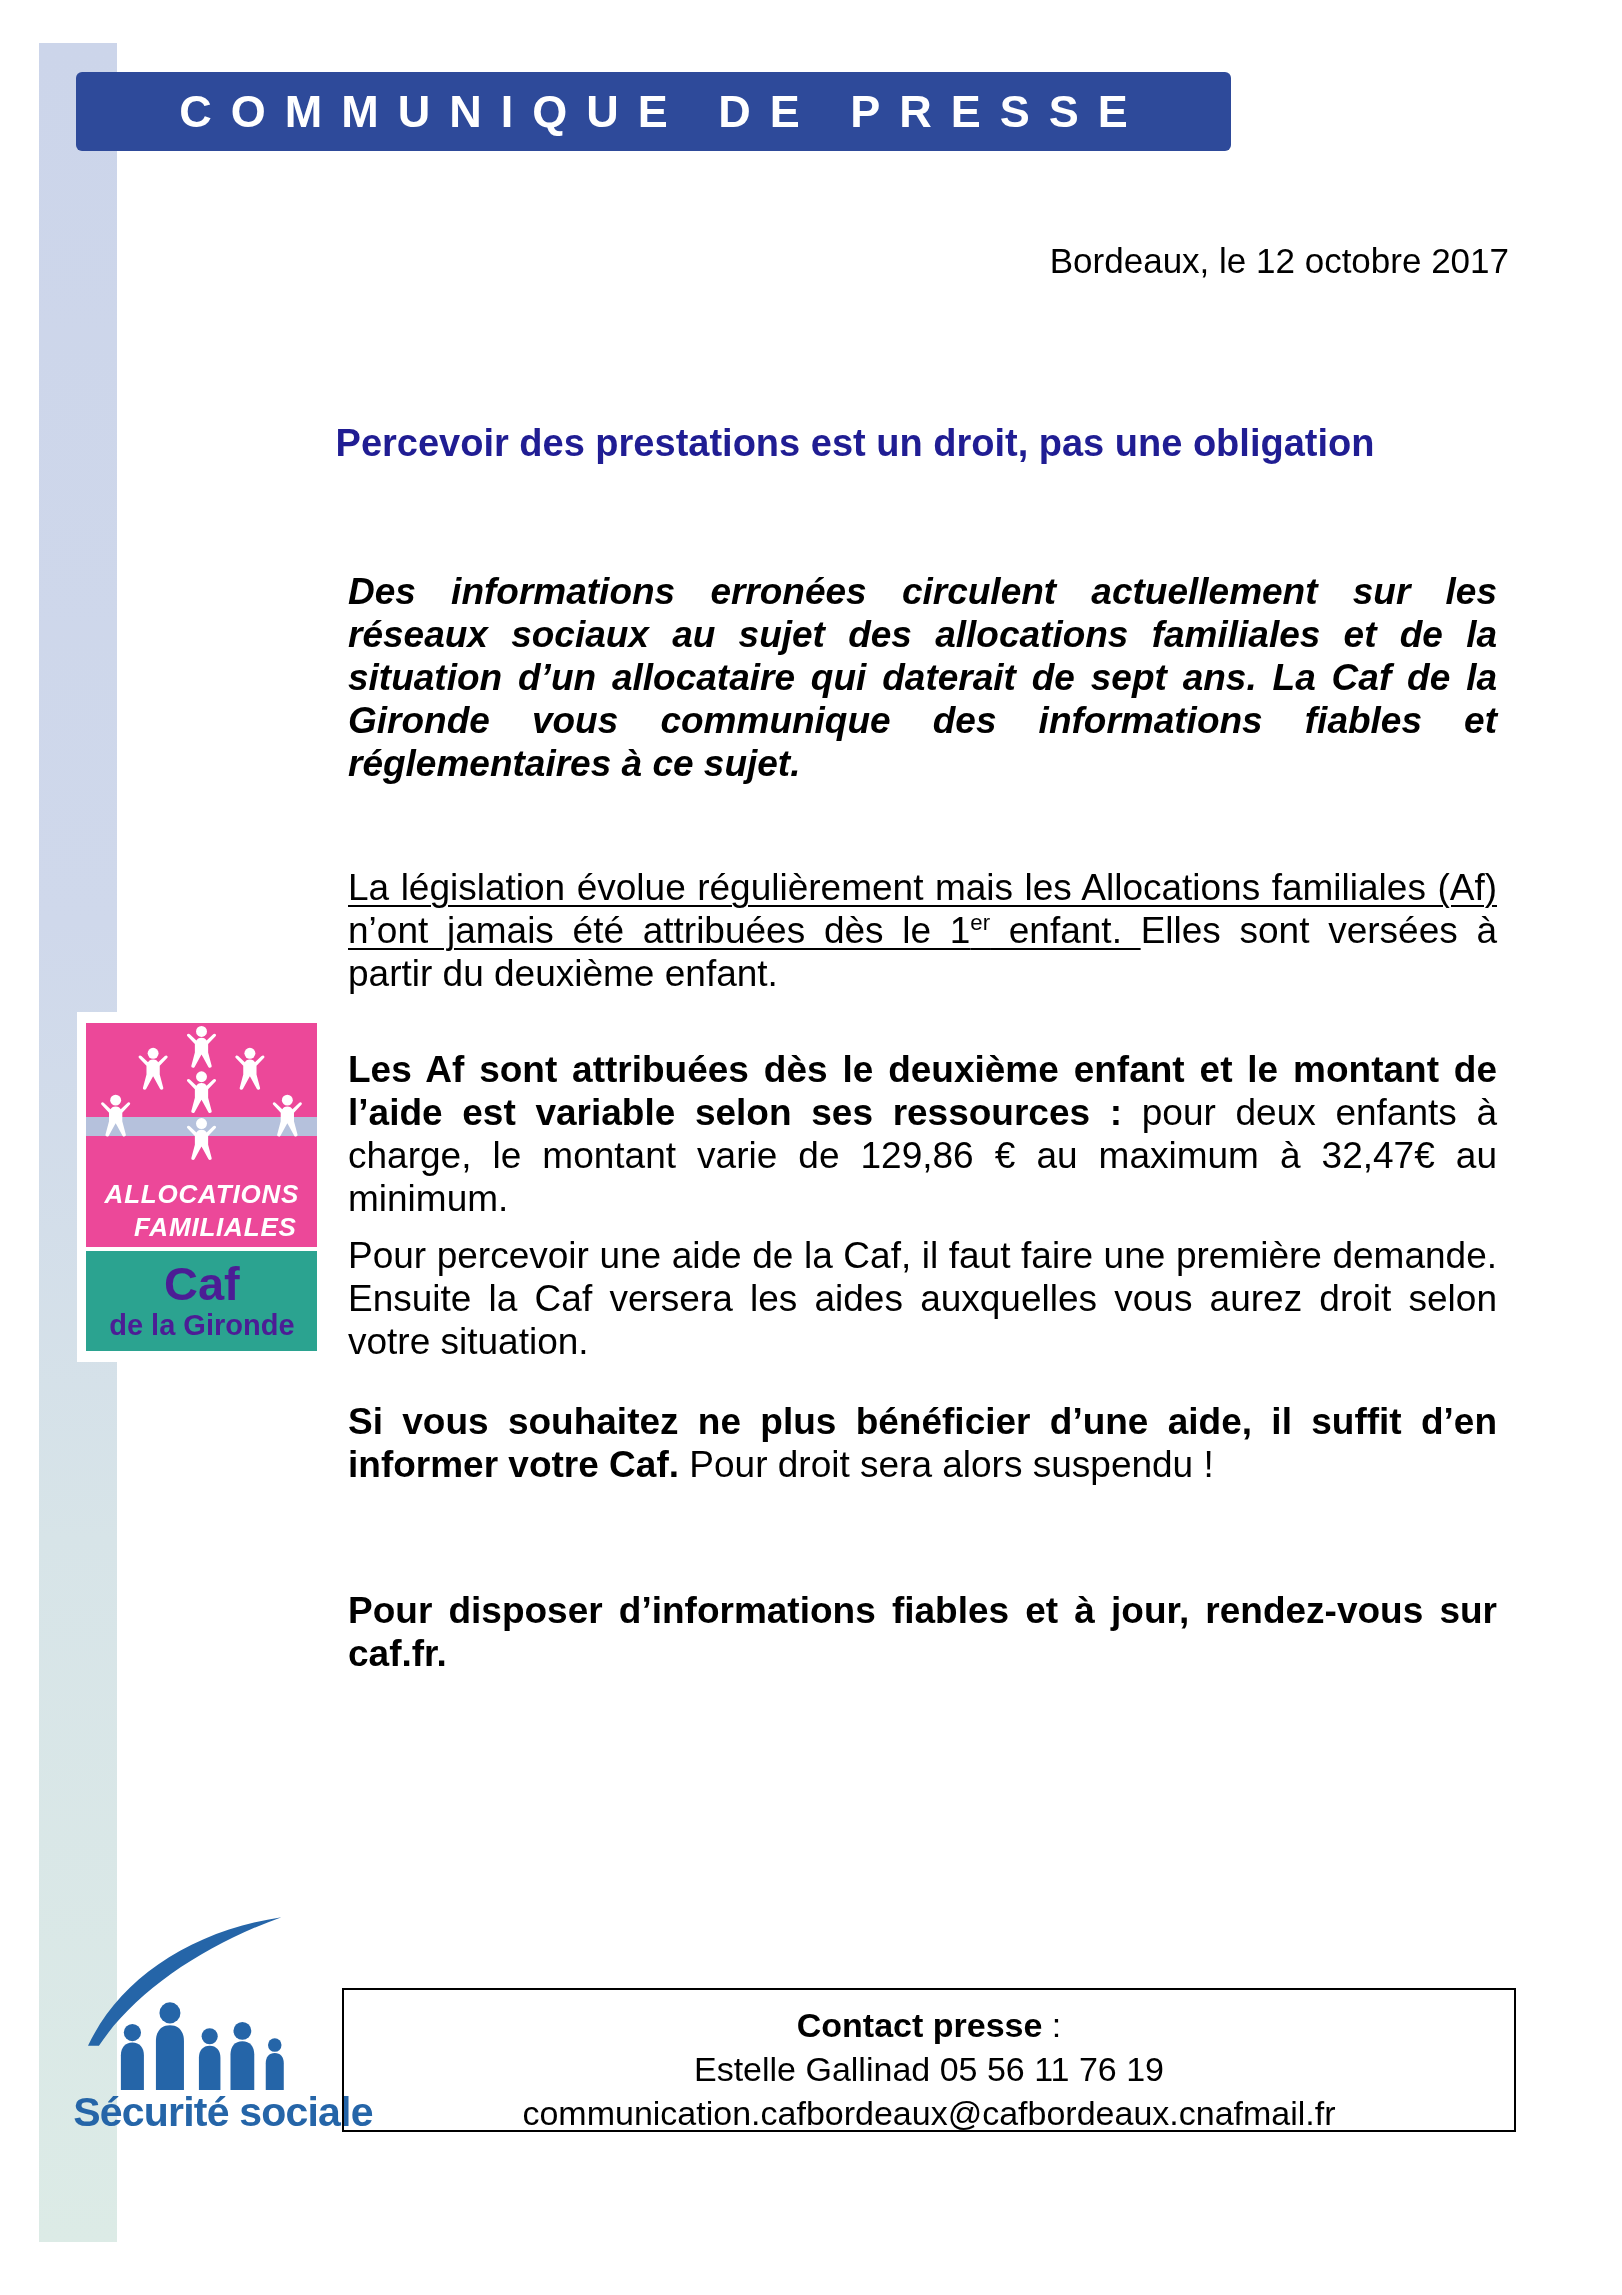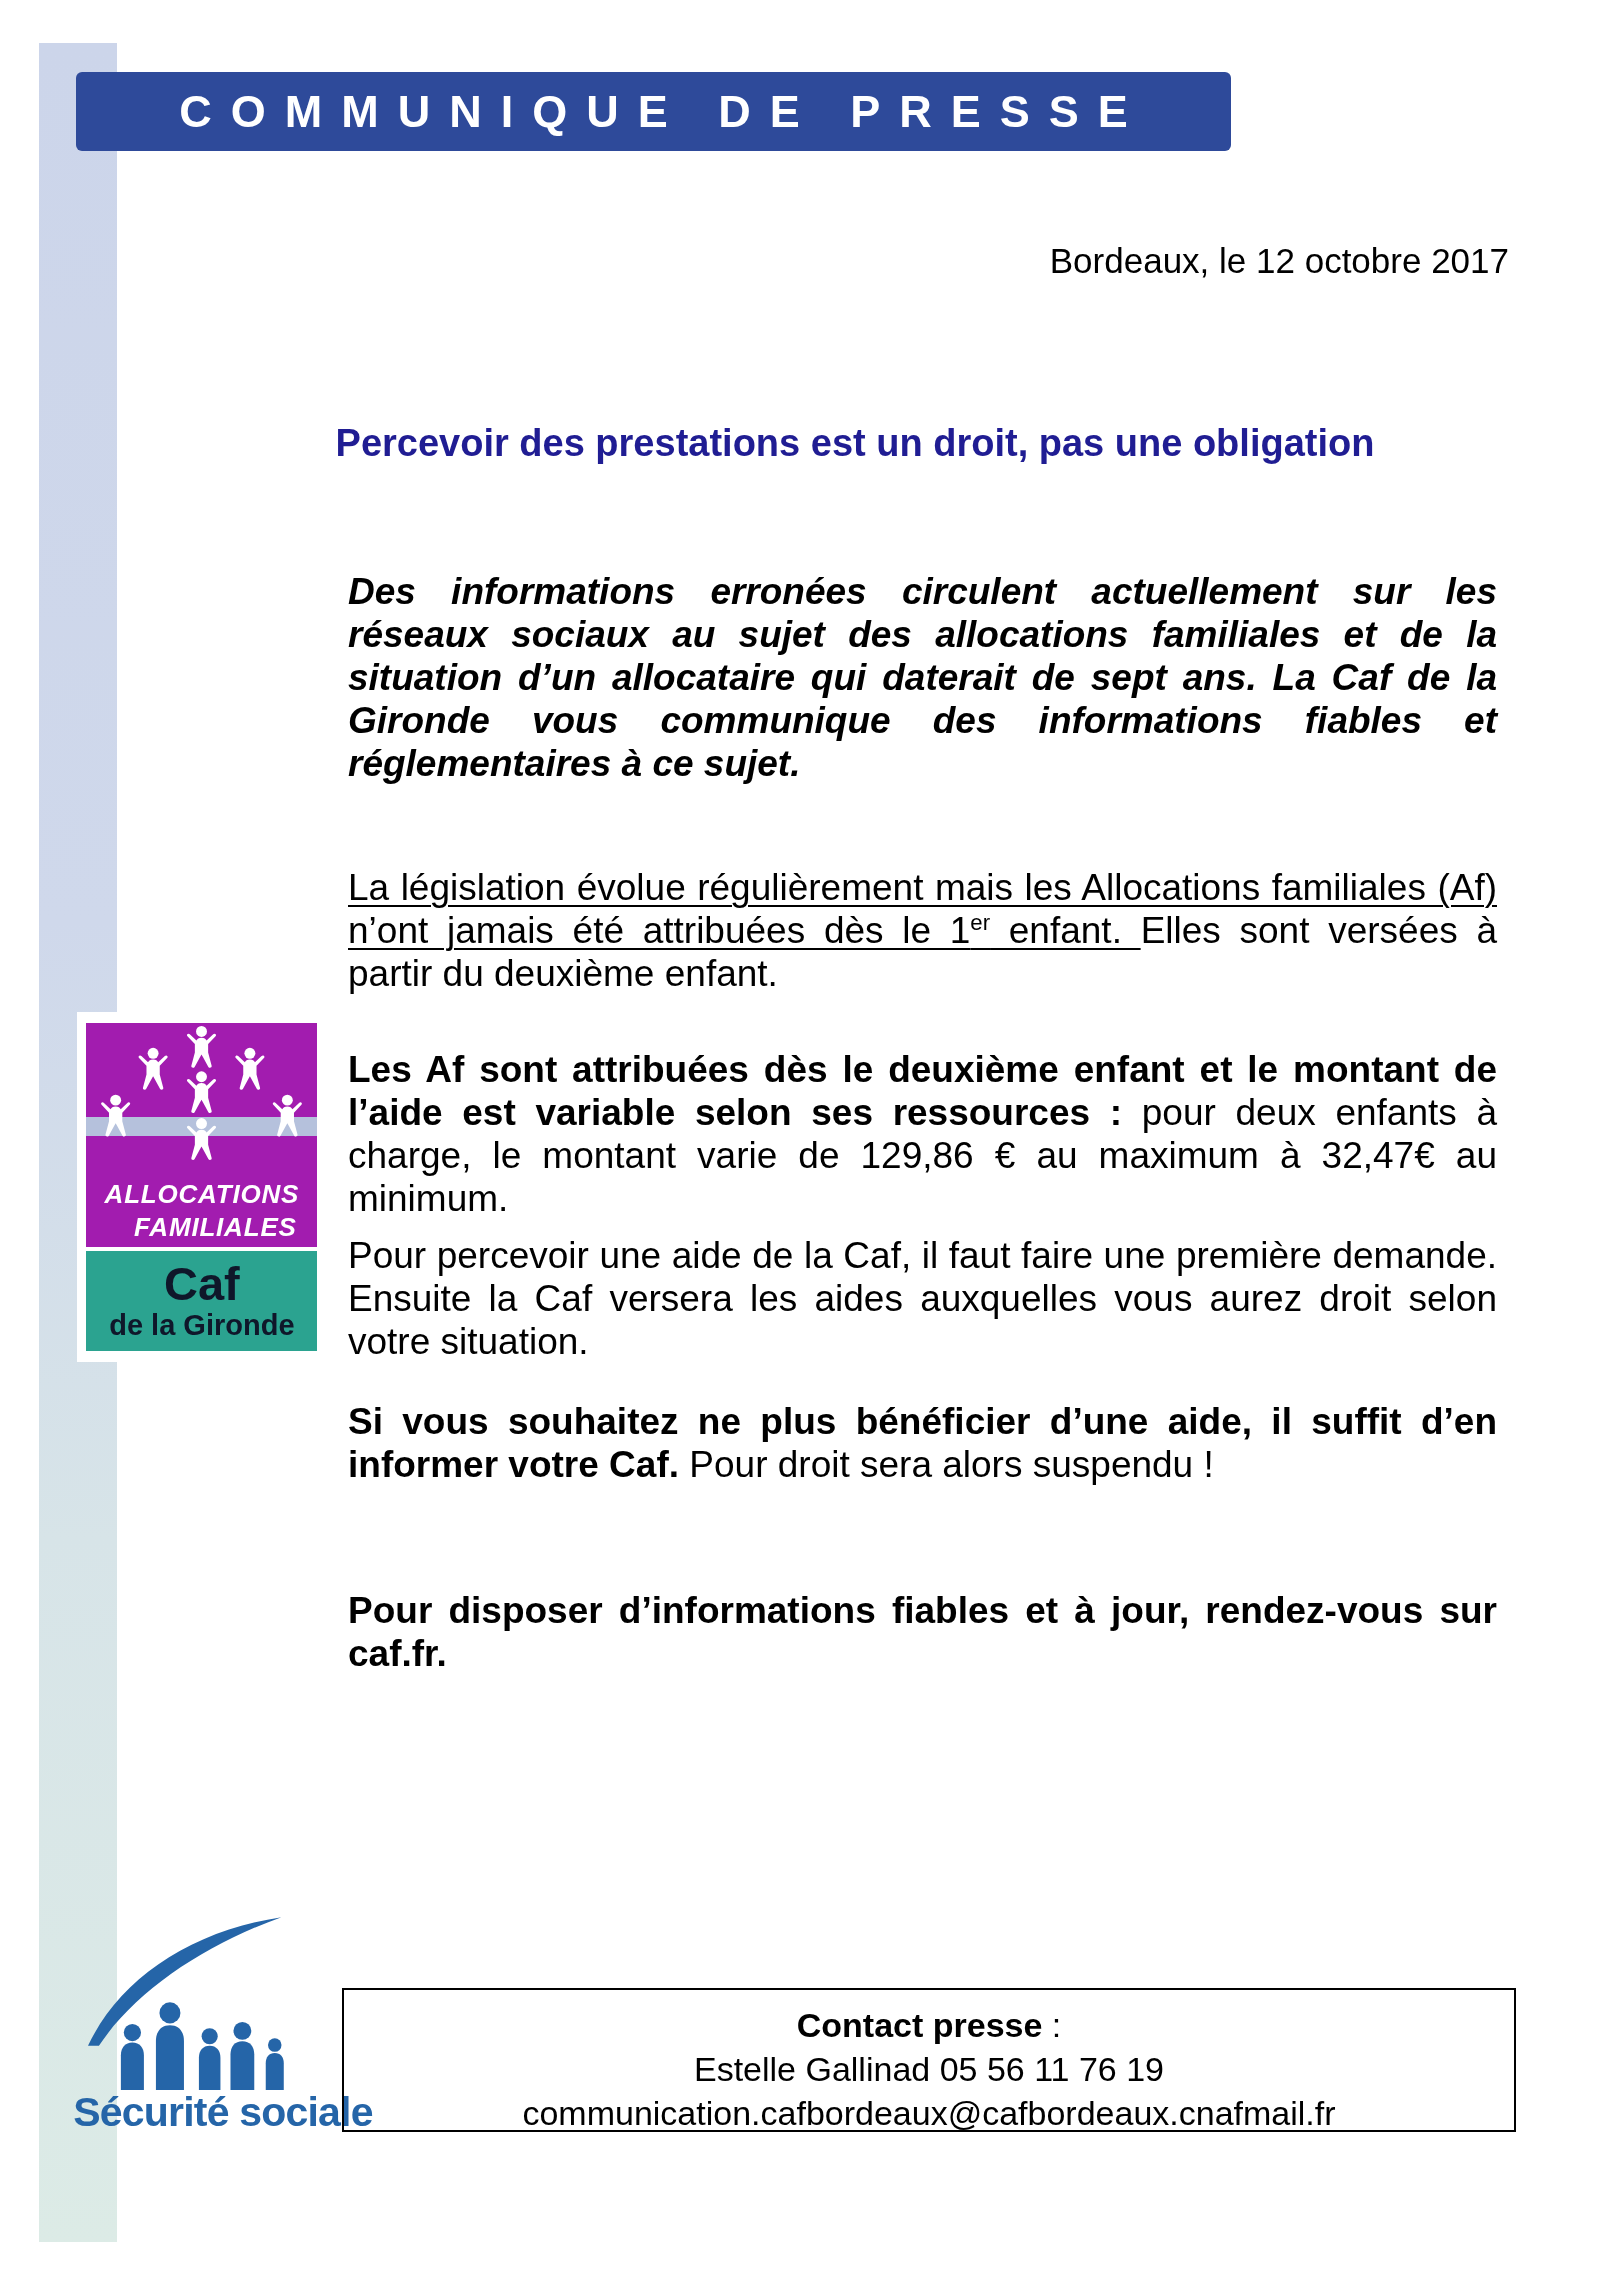--- a/index.html
+++ b/index.html
@@ -38,29 +38,29 @@
   .p-legislation{top:866px;}
   .p-amounts{top:1048px;}
   .p-first{top:1234px;}
   .p-optout{top:1400px;}
   .p-caffr{top:1589px;font-weight:bold;}
   .u-seg{text-decoration:underline;text-decoration-thickness:2.3px;text-underline-offset:4.7px;}
   .b-seg{font-weight:bold;}
   sup{font-size:60%;line-height:0;}
   
   .caf-card{position:absolute;left:77px;top:1012px;width:252px;height:350px;background:#ffffff;}
-  .caf-blue{position:absolute;left:9.4px;top:11px;width:231px;height:224px;background:#a21caf;}
+  .caf-blue{position:absolute;left:9.4px;top:11px;width:231px;height:224px;background:#ec4899;}
   .caf-bar{position:absolute;left:0;top:94px;width:231px;height:19px;background:#b5c1dc;}
   .caf-figs{position:absolute;left:0;top:3.1px;width:231px;height:153px;}
   .caf-l1{position:absolute;left:0;top:156px;width:231px;text-align:center;color:#fff;
           font-size:26px;font-weight:bold;font-style:italic;letter-spacing:0.8px;}
   .caf-l2{position:absolute;left:0;top:189px;width:258px;text-align:center;color:#fff;
           font-size:26px;font-weight:bold;font-style:italic;letter-spacing:0.8px;}
   .caf-teal{position:absolute;left:9.4px;top:239px;width:231px;height:100px;background:#2ba390;
-            display:flex;flex-direction:column;align-items:center;justify-content:center;color:#0f172a;}
+            display:flex;flex-direction:column;align-items:center;justify-content:center;color:#4c1d95;}
   .caf-name{font-size:47px;font-weight:bold;line-height:48px;}
   .caf-region{font-size:29px;font-weight:bold;line-height:34px;}
   
   .secu{position:absolute;left:55px;top:1908px;width:336px;height:250px;}
   .secu-swoosh{position:absolute;left:33px;top:9.4px;width:195px;height:129px;}
   .secu-people{position:absolute;left:63px;top:92px;width:176px;height:90px;}
   .secu-label{position:absolute;left:0;top:181px;width:336px;text-align:center;
               font-size:41px;font-weight:bold;color:#2565a8;letter-spacing:-0.8px;}
   
   .contact{

